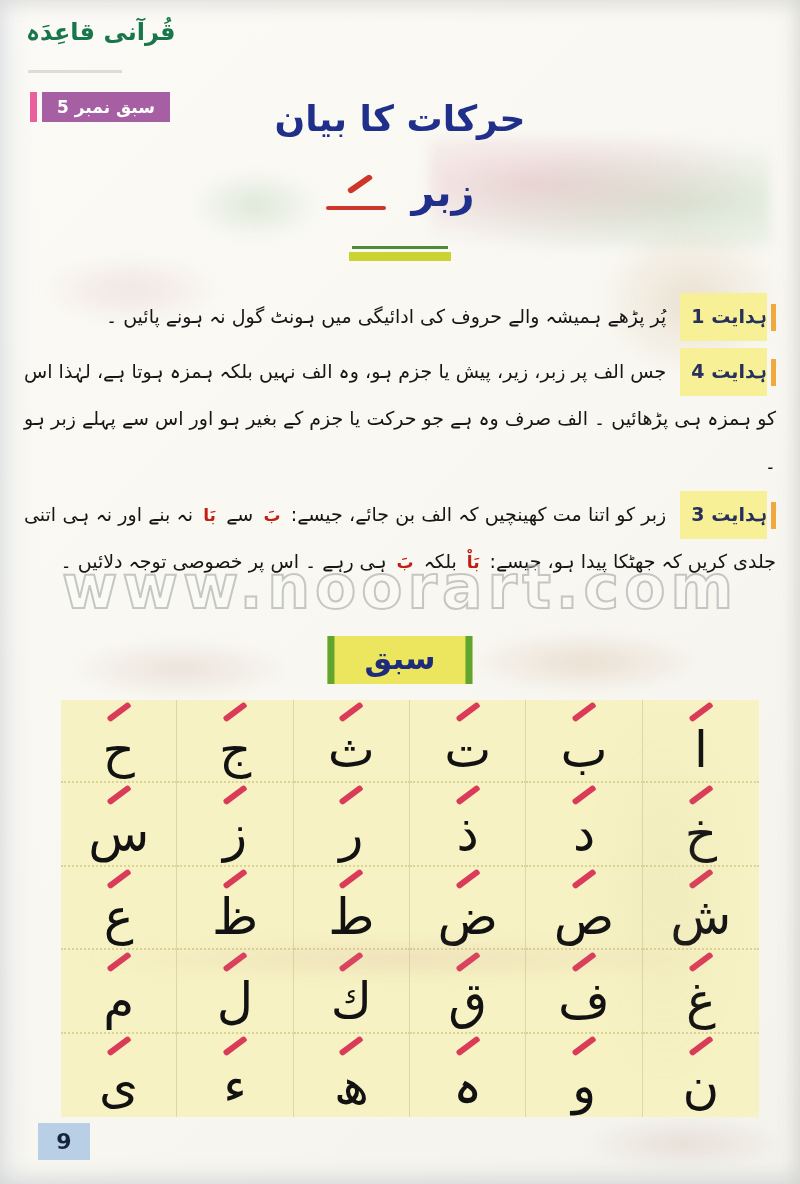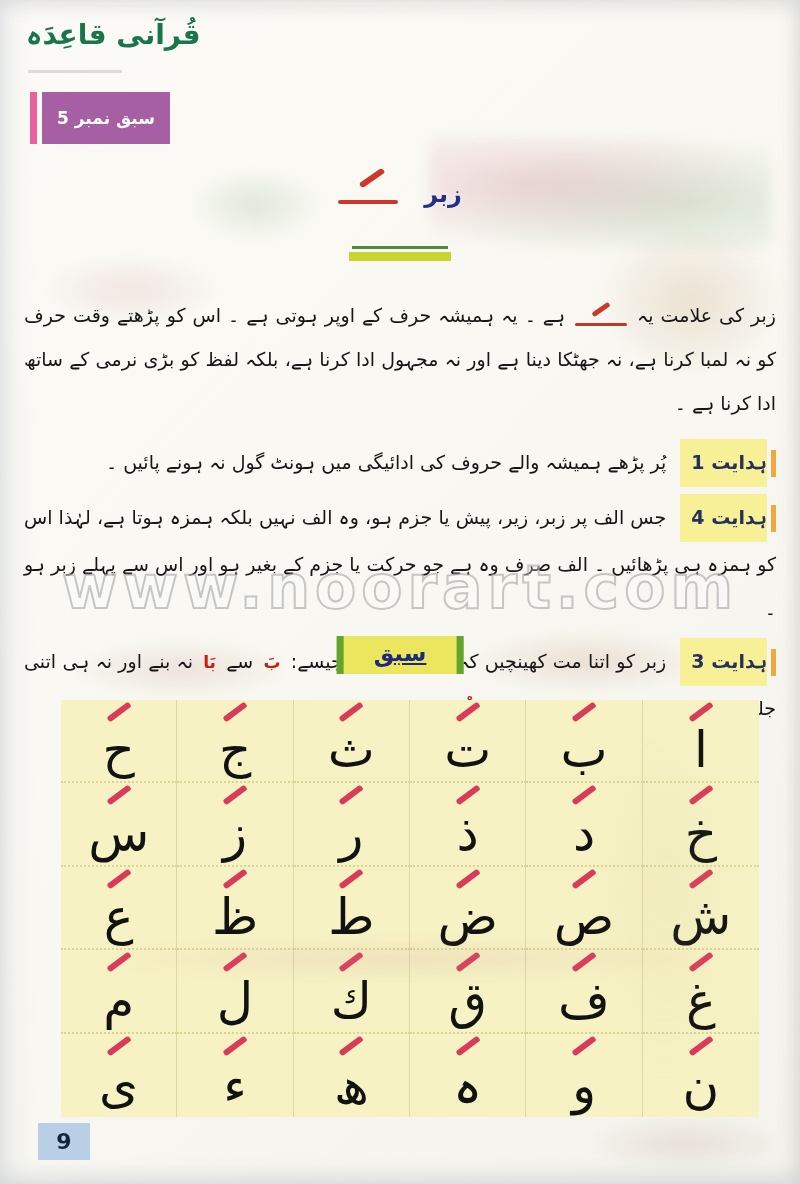--- a/index.html
+++ b/index.html
@@ -33,32 +33,32 @@
   .g6{top:640px;left:70px;width:220px;height:58px;
       background:radial-gradient(ellipse,rgba(200,165,150,.26),transparent 72%);}
   .g7{top:938px;left:90px;width:620px;height:42px;z-index:15;opacity:.6;
       background:radial-gradient(ellipse,rgba(205,140,150,.28),transparent 75%);}
   .g8{top:710px;left:590px;width:150px;height:370px;z-index:15;opacity:.45;
       background:radial-gradient(ellipse,rgba(200,180,140,.22),transparent 75%);}
   .g9{top:1118px;left:590px;width:190px;height:52px;
       background:radial-gradient(ellipse,rgba(190,160,150,.24),transparent 75%);}
   
   .logo{position:absolute;left:26px;top:18px;z-index:10;
-    color:#19764b;font-size:28px;font-weight:bold;letter-spacing:1px;}
+    color:#19764b;font-size:24px;font-weight:bold;letter-spacing:1px;}
   .logo-underline{position:absolute;left:28px;top:70px;width:94px;height:3px;
     background:#dddcd5;z-index:10;}
-  .badge{position:absolute;left:30px;top:92px;height:52px;display:flex;gap:5px;z-index:10;}
+  .badge{position:absolute;left:30px;top:92px;height:30px;display:flex;gap:5px;z-index:10;}
   .badge-bar{width:7px;background:#ec5f9d;}
   .badge-box{background:#a55fa2;color:#ffffff;font-size:17px;font-weight:bold;
     display:flex;align-items:center;padding:0 15px;direction:rtl;}
   .main-title{position:absolute;top:98px;left:0;right:0;text-align:center;z-index:10;
     color:#20308a;font-size:36px;font-weight:bold;direction:rtl;}
   .subtitle-row{position:absolute;top:172px;left:0;right:0;z-index:10;
     display:flex;justify-content:center;align-items:flex-end;gap:22px;direction:rtl;}
-  .subtitle-text{color:#20308a;font-size:24px;font-weight:bold;line-height:1;}
+  .subtitle-text{color:#20308a;font-size:40px;font-weight:bold;line-height:1;}
   .zsym{position:relative;width:64px;height:34px;}
   .zsym .zline{position:absolute;bottom:2px;left:0;right:4px;height:4px;background:#cd372b;border-radius:2px;}
   .zsym .zslash{position:absolute;top:3px;left:20px;width:28px;height:6px;background:#cd372b;
     border-radius:4px 5px 3px 5px;transform:rotate(-35deg);}
   .u-green{position:absolute;top:246px;left:50%;transform:translateX(-50%);
     width:96px;height:3px;background:#4e8a3c;z-index:10;}
   .u-yellow{position:absolute;top:252px;left:50%;transform:translateX(-50%);
     width:102px;height:9px;background:#c9d430;z-index:10;}
   
   .content{position:absolute;top:293px;left:24px;width:752px;z-index:10;
@@ -74,21 +74,21 @@
   .hbar{display:inline-block;width:5px;height:27px;background:#f0a93c;
     vertical-align:middle;margin-left:4px;}
   .hlabel{display:inline-block;background:#f8f096;color:#26305a;font-weight:bold;
     padding:1px 0 3px 11px;margin-left:12px;font-size:19px;}
   .seg{padding:0 2px;}
   .seg.red{color:#c32015;font-weight:bold;font-size:17px;}
   
   .lesson-box{position:absolute;top:636px;left:50%;transform:translateX(-50%);
     display:flex;align-items:stretch;background:#ece65f;z-index:10;}
   .lesson-gbar{width:7px;background:#61a42e;}
-  .lesson-inner{padding:4px 30px 8px 30px;color:#1d2b7c;font-size:23px;font-weight:bold;text-decoration:underline;}
+  .lesson-inner{padding:4px 30px 8px 30px;color:#1d2b7c;font-size:31px;font-weight:bold;}
   
   .grid{position:absolute;left:61px;top:700px;width:698px;height:417px;z-index:10;
     background:#f6f2c3;display:grid;grid-template-columns:repeat(6,1fr);
     grid-auto-rows:1fr;direction:rtl;}
   .cell{position:relative;display:flex;align-items:flex-end;justify-content:center;
     padding-bottom:6px;font-size:50px;line-height:1;color:#121212;
     border-inline-start:1px solid rgba(190,185,120,.45);}
   .cell.col-first{border-inline-start:none;}
   .cell.row-mid{border-bottom:2px dotted rgba(198,192,118,.6);}
   .fatha{position:absolute;top:9px;left:50%;width:27px;height:6px;
@@ -119,35 +119,33 @@
   <div class="ghost g9"></div>
 
   <div class="logo">قُرآنی قاعِدَہ</div>
   <div class="logo-underline"></div>
 
   <div class="badge">
     <div class="badge-bar"></div>
     <div class="badge-box">سبق نمبر 5</div>
   </div>
 
+  <div class="main-title">حرکات کا بیان</div>
 
   <div class="subtitle-row">
     <span class="subtitle-text">زبر</span>
     <span class="zsym">
       <span class="zslash"></span>
       <span class="zline"></span>
     </span>
   </div>
   <div class="u-green"></div>
   <div class="u-yellow"></div>
 
   <section class="content">
-    <p class="intro">
-      <span>زبر کی علامت یہ</span><span class="zsym-inline"><span class="zslash"></span><span class="zline"></span></span><span>ہے ۔ یہ ہمیشہ حرف کے اوپر ہوتی ہے ۔ اس کو پڑھتے وقت حرف کو نہ لمبا کرنا ہے، نہ جھٹکا دینا ہے اور نہ مجہول ادا کرنا ہے، بلکہ لفظ کو بڑی نرمی کے ساتھ ادا کرنا ہے ۔</span>
-    </p>
     <div>
         <p class="hidayat"><span class="hbar"></span><span class="hlabel">ہدایت 1</span><span class="seg">پُر پڑھے ہمیشہ والے حروف کی ادائیگی میں ہونٹ گول نہ ہونے پائیں ۔ </span></p>
         <p class="hidayat"><span class="hbar"></span><span class="hlabel">ہدایت 4</span><span class="seg">جس الف پر زبر، زیر، پیش یا جزم ہو، وہ الف نہیں بلکہ ہمزہ ہوتا ہے، لہٰذا اس کو ہمزہ ہی پڑھائیں ۔ الف صرف وہ ہے جو حرکت یا جزم کے بغیر ہو اور اس سے پہلے زبر ہو ۔ </span></p>
         <p class="hidayat"><span class="hbar"></span><span class="hlabel">ہدایت 3</span><span class="seg">زبر کو اتنا مت کھینچیں کہ الف بن جائے، جیسے: </span><span class="seg red">بَ </span><span class="seg">سے </span><span class="seg red">بَا </span><span class="seg">نہ بنے اور نہ ہی اتنی جلدی کریں کہ جھٹکا پیدا ہو، جیسے: </span><span class="seg red">بَاْ </span><span class="seg">بلکہ </span><span class="seg red">بَ </span><span class="seg">ہی رہے ۔ اس پر خصوصی توجہ دلائیں ۔ </span></p>
       </div>
   </section>
 
   <div class="watermark">www.noorart.com</div>
 
   <div class="lesson-box">

